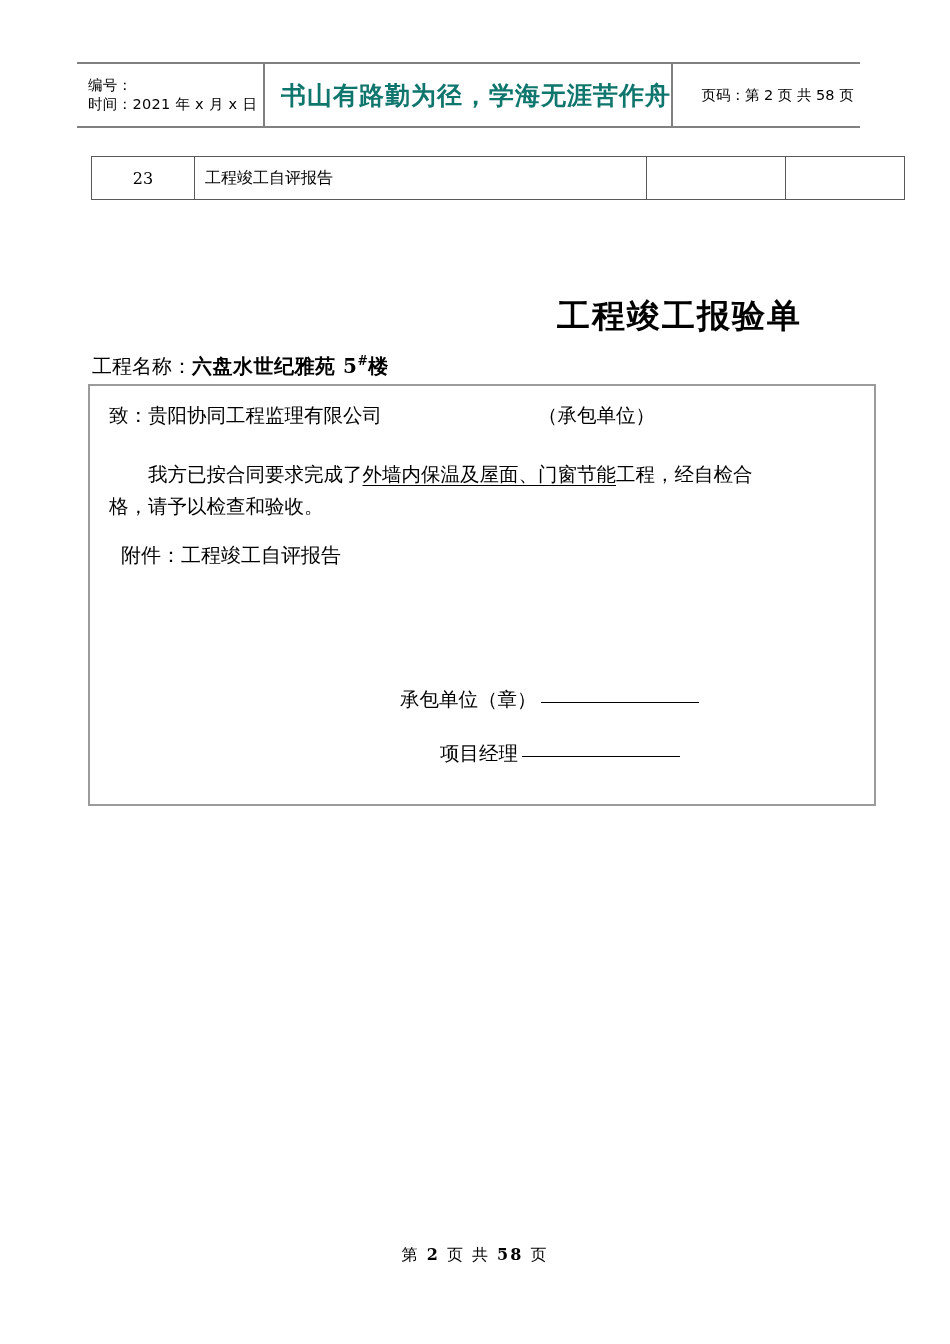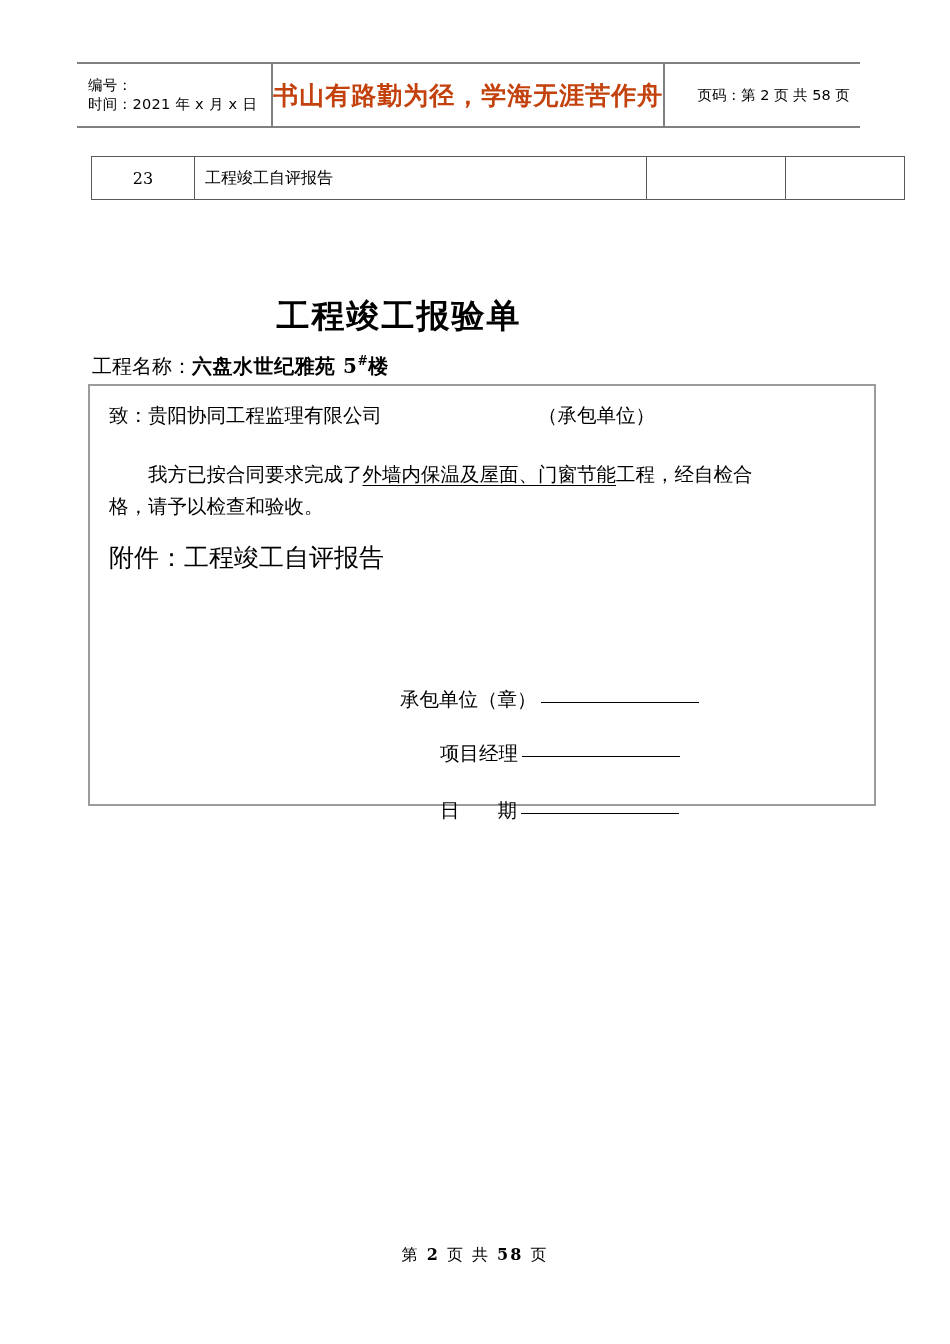--- a/index.html
+++ b/index.html
@@ -54,26 +54,27 @@
     align-items: center;
   }
   .hdr-line {
     font-family: "DejaVu Sans", "Liberation Sans", sans-serif;
     font-size: 14.5px;
     line-height: 19px;
     white-space: nowrap;
     letter-spacing: 0.3px;
   }
   .hdr-motto {
-    color: #c2410c;
+    color: #0f766e;
     font-family: "DejaVu Serif", "Liberation Serif", serif;
     font-weight: bold;
     font-size: 25px;
     letter-spacing: 1px;
     white-space: nowrap;
+    padding-left: 16px;
   }
   .hdr-page {
     font-family: "DejaVu Sans", "Liberation Sans", sans-serif;
     font-size: 14.5px;
     white-space: nowrap;
   }
 
   
   .checklist {
     position: absolute;
@@ -95,24 +96,24 @@
     text-align: center;
     font-size: 16px;
   }
   .checklist .c-name { width: 431px; text-align: left; }
   .checklist .c-b { width: 118px; }
   .checklist .c-c { width: 98px; }
 
   
   .doc-title {
     position: absolute;
-    left: 6px;
+    left: 16px;
     top: 294px;
     width: 786px;
-    text-align: center;
+    text-align: right;
     font-size: 33px;
     font-weight: bold;
     letter-spacing: 2px;
     font-family: "DejaVu Serif", "Liberation Serif", serif;
   }
 
   
   .proj-line {
     position: absolute;
     left: 92px;
@@ -175,23 +176,23 @@
   }
   .para-l2 {
     position: absolute;
     left: 19px;
     top: 111px;
     font-size: 19.5px;
     white-space: nowrap;
   }
   .para-l3 {
     position: absolute;
-    left: 19px;
+    left: 31px;
     top: 159px;
-    font-size: 25px;
+    font-size: 20px;
     white-space: nowrap;
   }
 
   
   .sig {
     position: absolute;
     left: 310px;
     top: 268px;
     font-size: 19.5px;
     white-space: nowrap;
@@ -270,23 +271,20 @@
 
     <div class="para-l3">附件：工程竣工自评报告</div>
 
     <div class="sig">
       <div class="sig-row r1">
         <span>承包单位（章）</span><span class="sig-rule"></span>
       </div>
       <div class="sig-row r2">
         <span>项目经理</span><span class="sig-rule"></span>
       </div>
-      <div class="sig-row r3">
-        <span>日</span><span class="sig-gap"></span><span>期</span><span class="sig-rule"></span>
-      </div>
     </div>
 
   </div>
 </div>
 
 <div class="doc-footer">
   <span>第</span>
   <span class="fnum">2</span>
   <span>页  共</span>
   <span class="fnum">58</span>

